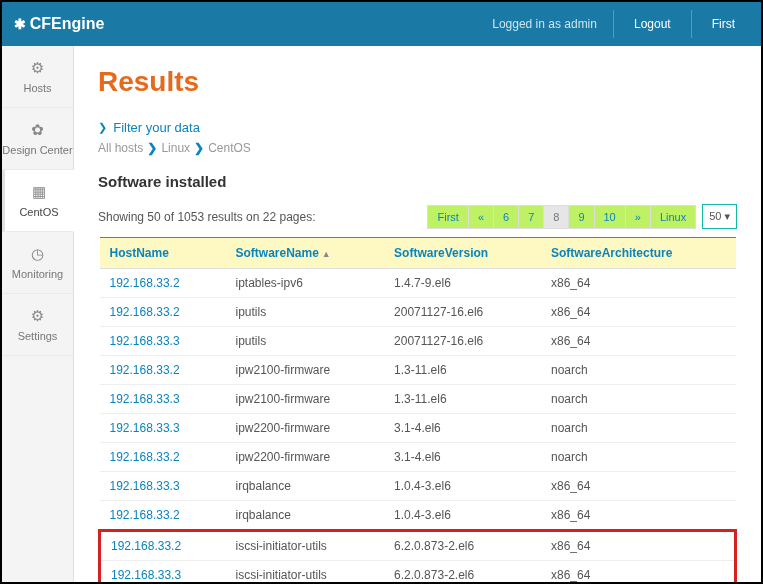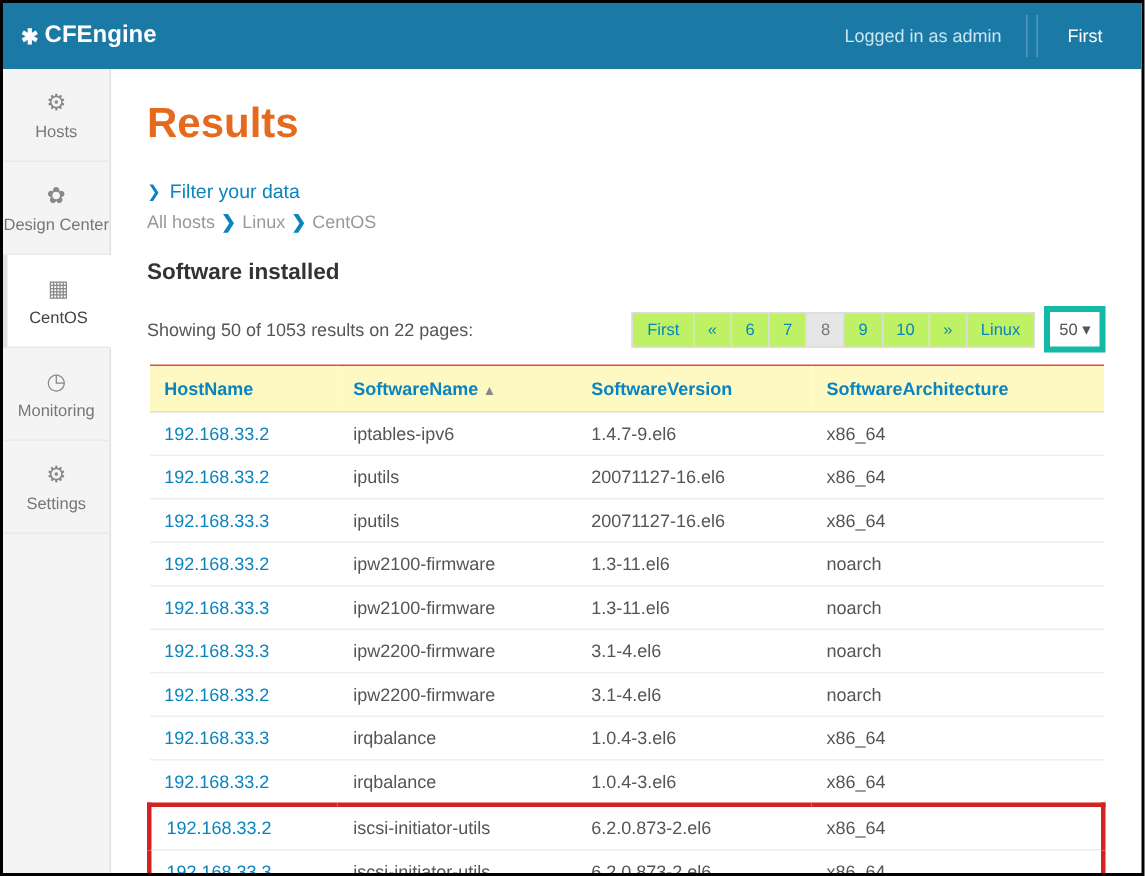--- a/index.html
+++ b/index.html
@@ -22,21 +22,21 @@
 .breadcrumb { color: #999; font-size: 12px; margin-bottom: 18px; }
 .bc-link { color: #999; cursor: pointer; }
 .bc-sep { color: #0a84bf; margin: 0 4px; font-weight: bold; }
 h2.subtitle { font-size: 15px; font-weight: bold; color: #333; margin-bottom: 14px; }
 .results-row { display: flex; align-items: center; justify-content: space-between; margin-bottom: 8px; }
 .showing { color: #555; font-size: 12px; }
 .pager { display: flex; align-items: center; }
 .pg-btn { border: 1px solid #ddd; padding: 5px 9px; font-size: 11px; color: #0a84bf; cursor: pointer; background: #bef264; margin-left: -1px; }
 .pg-btn:first-child { margin-left: 0; }
 .pg-btn.active { background: #e6e6e6; color: #777; }
-.pg-select { border: 4px solid #14b8a6; padding: 5px 6px; font-size: 11px; margin-left: 6px; color: #555; }
+.pg-select { border: 1px solid #14b8a6; padding: 5px 6px; font-size: 11px; margin-left: 6px; color: #555; }
 table.data { width: 100%; border-collapse: collapse; font-size: 12px; }
 table.data th { text-align: left; border-top: 1px solid #ef4444; border-bottom: 1px solid #ddd; padding: 8px 10px; color: #0a84bf; font-weight: 600; cursor: pointer; background: #fef9c3; }
 table.data td { border-bottom: 1px solid #eee; padding: 7px 10px; color: #555; }
 .host-link { color: #0a84bf; cursor: pointer; }
 .sort-caret { font-size: 9px; color: #888; margin-left: 3px; }
 tr.hl td { position: relative; }
 tr.hl-top td { border-top: 3px solid #d42222; }
 tr.hl-bot td { border-bottom: 3px solid #d42222; }
 tr.hl td:first-child { border-left: 3px solid #d42222; }
 tr.hl td:last-child { border-right: 3px solid #d42222; }
@@ -45,20 +45,21 @@
 <body>
 
 <div class="topbar">
   <div class="brand">
     <span class="brand-icon">✱</span>
     <span>CFEngine</span>
   </div>
   <div class="topbar-right">
     <span class="topbar-text">Logged in as admin</span>
     <span class="divider-v"></span>
+    <span class="topbar-link">Logout</span>
     <span class="divider-v"></span>
     <span class="topbar-link">First</span>
   </div>
 </div>
 
 <div class="layout">
   <div class="sidebar" id="sidebar">
       <div class="side-item">
         <span class="side-icon">⚙</span>
         <span>Hosts</span>

